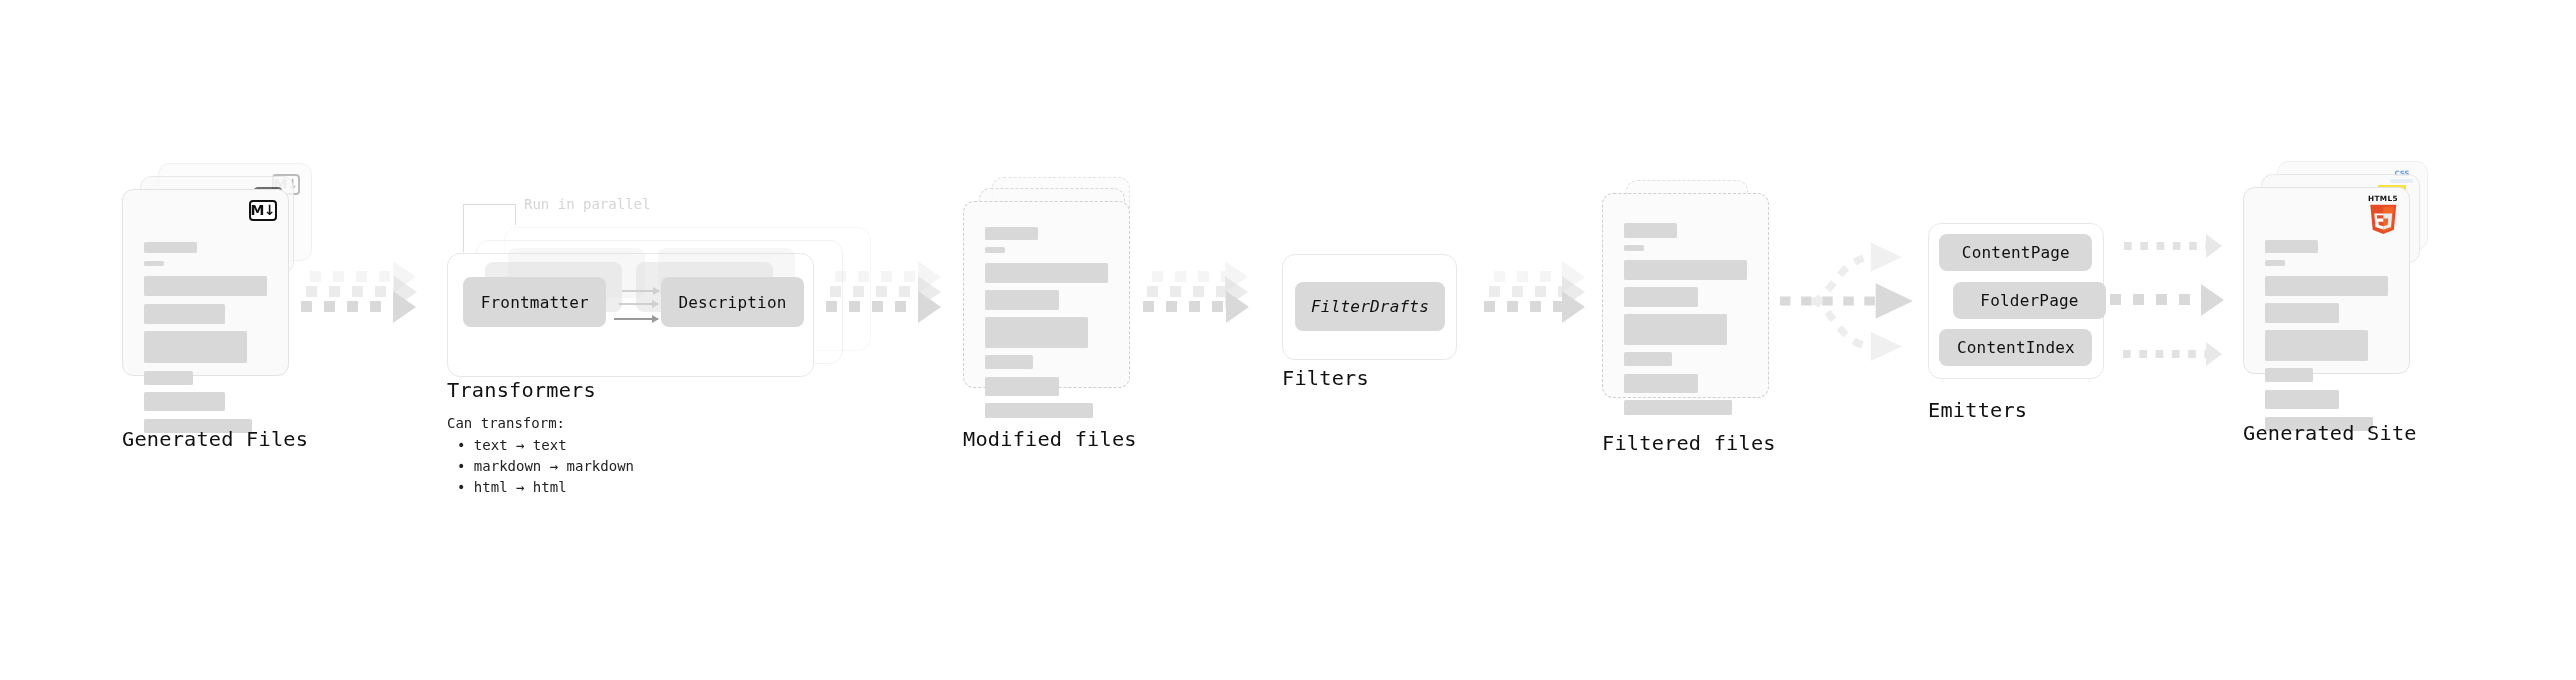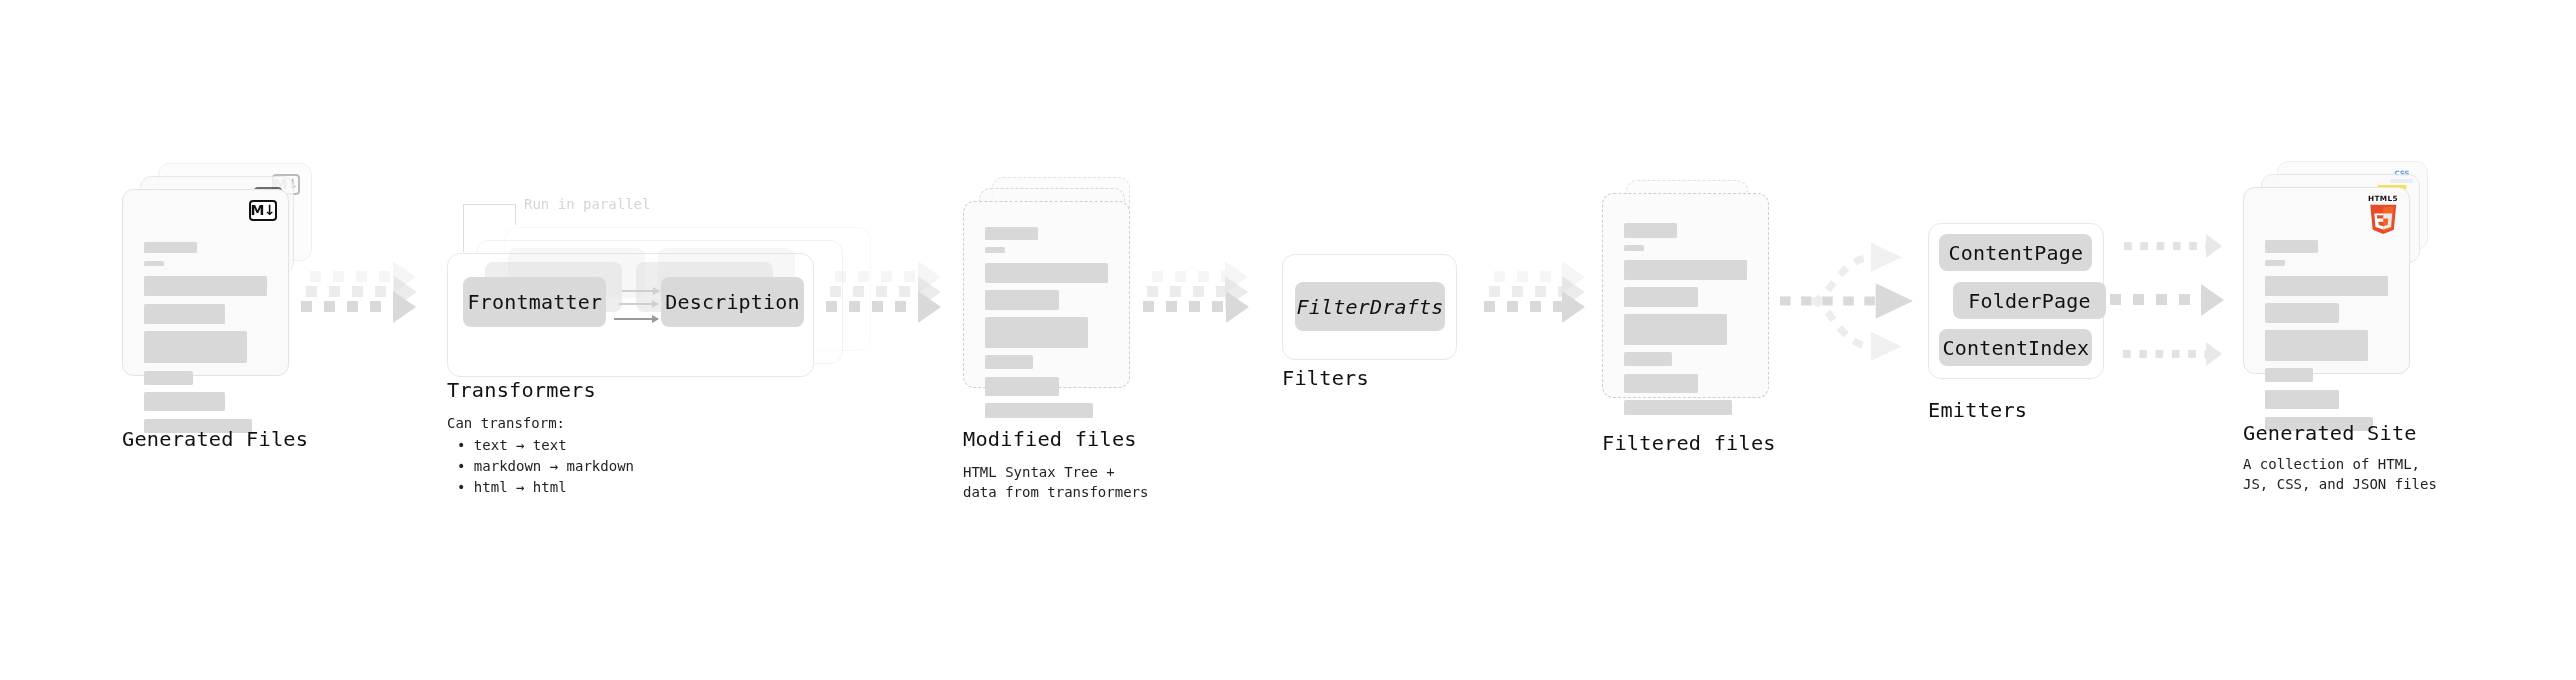--- a/index.html
+++ b/index.html
@@ -70,21 +70,21 @@
   .panel{
     position:absolute;background:#ffffff;border:1.6px solid #e8e8e8;border-radius:13px;
     box-sizing:border-box;
   }
   .panel.ghost1{opacity:.55;}
   .panel.ghost2{opacity:.3;}
 
   .chip{
     position:absolute;background:#d9d9d9;border-radius:8.1px;
     display:flex;align-items:center;justify-content:center;
-    font-size:20px;color:#111;box-sizing:border-box;letter-spacing:0.2px;
+    font-size:16px;color:#111;box-sizing:border-box;letter-spacing:0.2px;
   }
   .chip.ghost1{opacity:.45;}
   .chip.ghost2{opacity:.22;}
 
   .inner-arrow{position:absolute;height:1.6px;background:#cfcfcf;}
   .inner-arrow:after{
     content:"";position:absolute;right:-0.8px;top:-3.3px;
     border-left:7.3px solid #cfcfcf;border-top:4.1px solid transparent;border-bottom:4.1px solid transparent;
   }
   .inner-arrow.strong{background:#9a9a9a;}
@@ -228,22 +228,20 @@
         <div class="bar" style="width:100%;height:20.3px;"></div>
         <div class="bar" style="width:60%;height:19.5px;"></div>
         <div class="bar" style="width:84%;height:31px;"></div>
         <div class="bar" style="width:39%;height:14px;"></div>
         <div class="bar" style="width:60%;height:19.5px;"></div>
         <div class="bar" style="width:88%;height:14.6px;"></div>
       </div>
     </div>
   </div>
   <div class="cap-title" style="left:963px;top:427px;">Modified files</div>
-  <div class="cap-sub" style="left:963px;top:463px;">HTML Syntax Tree +
-data from transformers</div>
 
   <div class="conn l3" style="left:1152px;top:271px;width:96px;">
       <div class="dots"></div>
       <div class="head"></div>
     </div>
   <div class="conn l2" style="left:1147px;top:286px;width:101px;">
       <div class="dots"></div>
       <div class="head"></div>
     </div>
   <div class="conn" style="left:1143px;top:301px;width:106px;">
@@ -353,17 +351,15 @@
         <div class="bar" style="width:100%;height:20.3px;"></div>
         <div class="bar" style="width:60%;height:19.5px;"></div>
         <div class="bar" style="width:84%;height:31px;"></div>
         <div class="bar" style="width:39%;height:14px;"></div>
         <div class="bar" style="width:60%;height:19.5px;"></div>
         <div class="bar" style="width:88%;height:14.6px;"></div>
       </div>
     </div>
   </div>
   <div class="cap-title" style="left:2243px;top:421px;">Generated Site</div>
-  <div class="cap-sub" style="left:2243px;top:455px;">A collection of HTML,
-JS, CSS, and JSON files</div>
 
 </div>
 
 
 </body></html>

